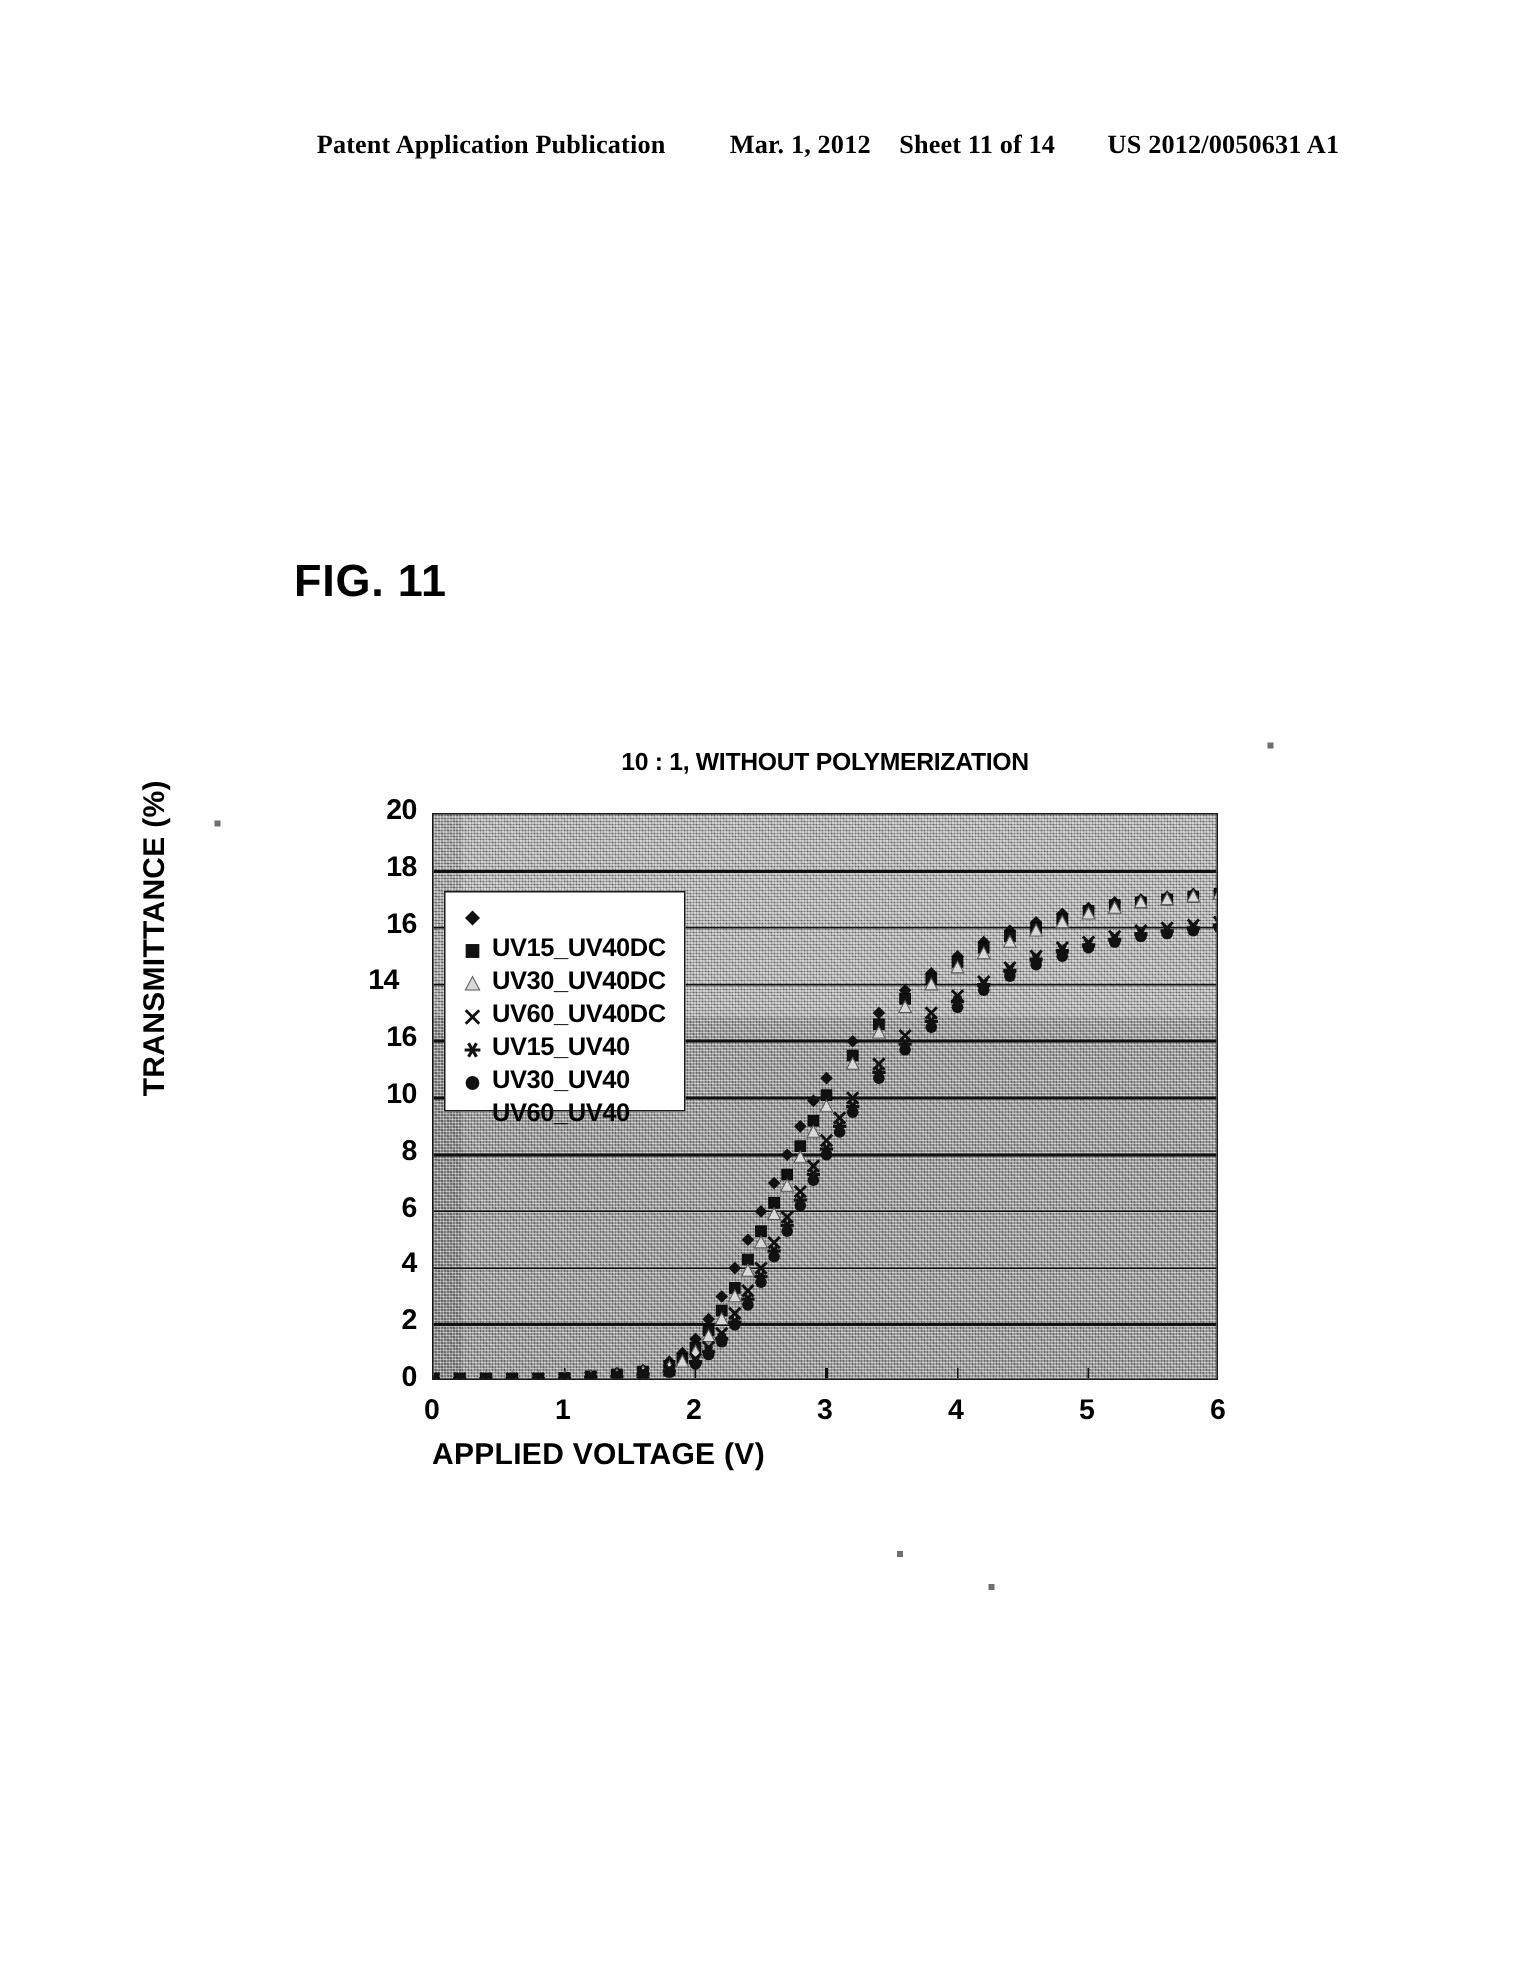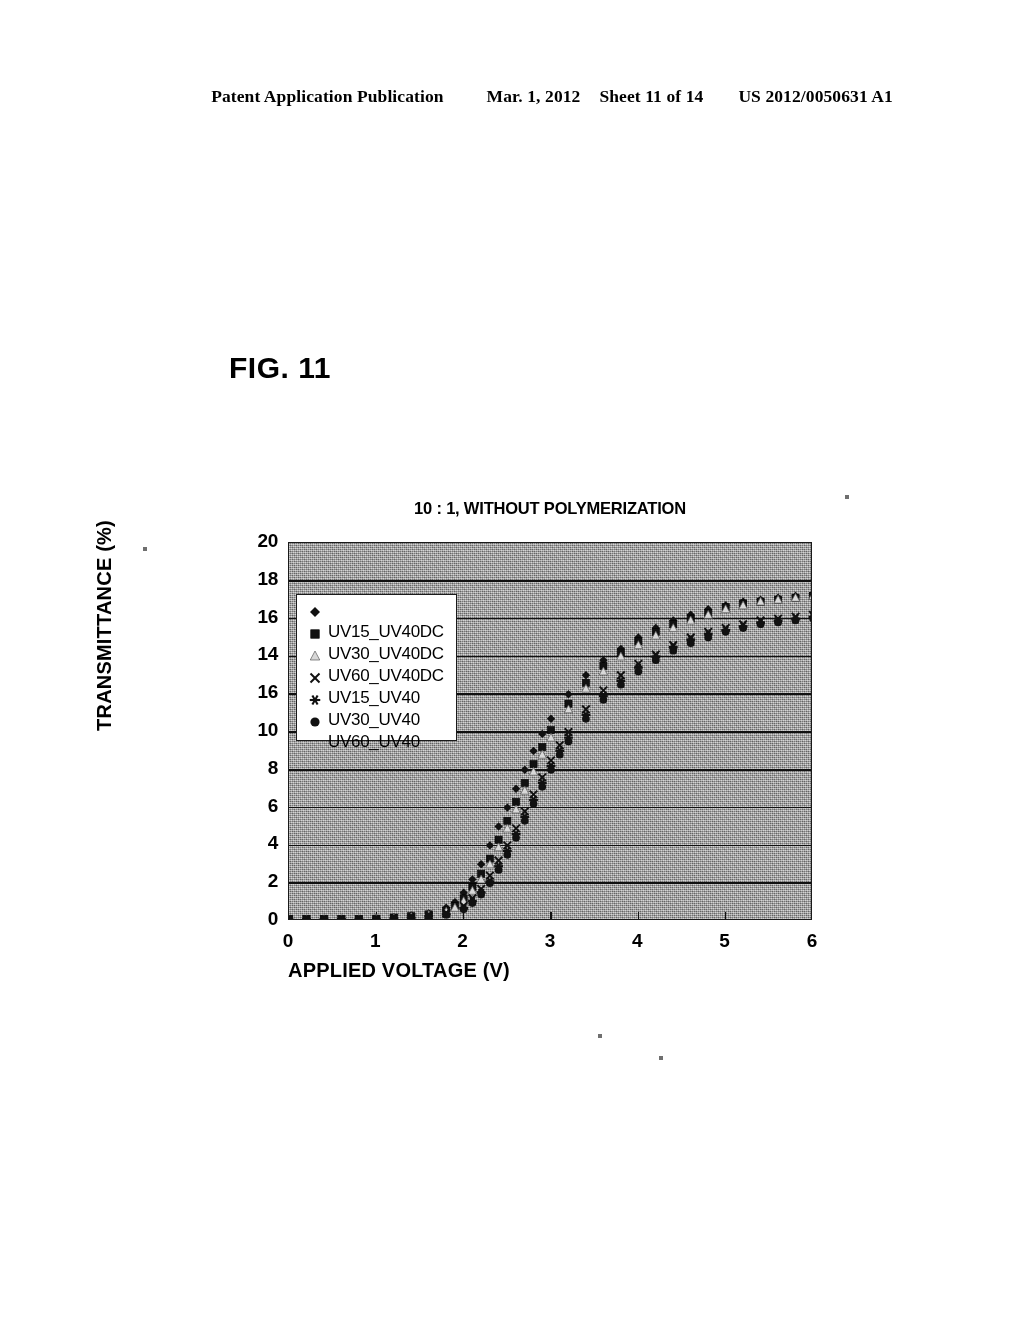--- a/index.html
+++ b/index.html
@@ -31,26 +31,25 @@
     padding-left: 40px;
   }
   #patent-header .seg { display: inline-block; }
   #patent-header .gap-lg { display: inline-block; width: 34px; }
   #patent-header .gap-sm { display: inline-block; width: 10px; }
   #patent-header .gap-md { display: inline-block; width: 26px; }
 
   
   #figure-label {
     position: absolute;
-    top: 351px;
+    top: 371px;
     left: 196px;
     font-size: 30px;
     font-weight: bold;
     letter-spacing: 0.5px;
-    margin-left: 33px;
   }
 
   
   #chart-figure {
     position: absolute;
     left: 0;
     top: 0;
     width: 1024px;
     height: 1320px;
   }
@@ -165,21 +164,21 @@
   .legend-marker {
     width: 20px;
     height: 20px;
     flex: 0 0 20px;
     display: flex;
     align-items: center;
     justify-content: center;
   }
   .legend-label {
     font-size: 17px;
-    font-weight: normal;
+    font-weight: bold;
     letter-spacing: -0.3px;
     white-space: nowrap;
     padding-left: 3px;
     margin-top: 39px;
   }
 
   
   .speck {
     position: absolute;
     background: #6f6f6f;
@@ -722,21 +721,21 @@
   </div>
 
   <div id="y-tick-labels">
       <div class="ytick" style="left: 232px; top: 908px;">0</div>
       <div class="ytick" style="left: 232px; top: 870.2px;">2</div>
       <div class="ytick" style="left: 232px; top: 832.4px;">4</div>
       <div class="ytick" style="left: 232px; top: 794.6px;">6</div>
       <div class="ytick" style="left: 232px; top: 756.8px;">8</div>
       <div class="ytick" style="left: 232px; top: 719px;">10</div>
       <div class="ytick" style="left: 232px; top: 681.2px;">16</div>
-      <div class="ytick" style="left: 232px; top: 643.4px; text-align: right;">14</div>
+      <div class="ytick" style="left: 220px; top: 643.4px; text-align: right;">14</div>
       <div class="ytick" style="left: 232px; top: 605.6px;">16</div>
       <div class="ytick" style="left: 232px; top: 567.8px;">18</div>
       <div class="ytick" style="left: 232px; top: 530px;">20</div>
     </div>
   <div id="x-tick-labels">
       <div class="xtick" style="left: 268px; top: 930px;">0</div>
       <div class="xtick" style="left: 355.333px; top: 930px;">1</div>
       <div class="xtick" style="left: 442.667px; top: 930px;">2</div>
       <div class="xtick" style="left: 530px; top: 930px;">3</div>
       <div class="xtick" style="left: 617.333px; top: 930px;">4</div>

